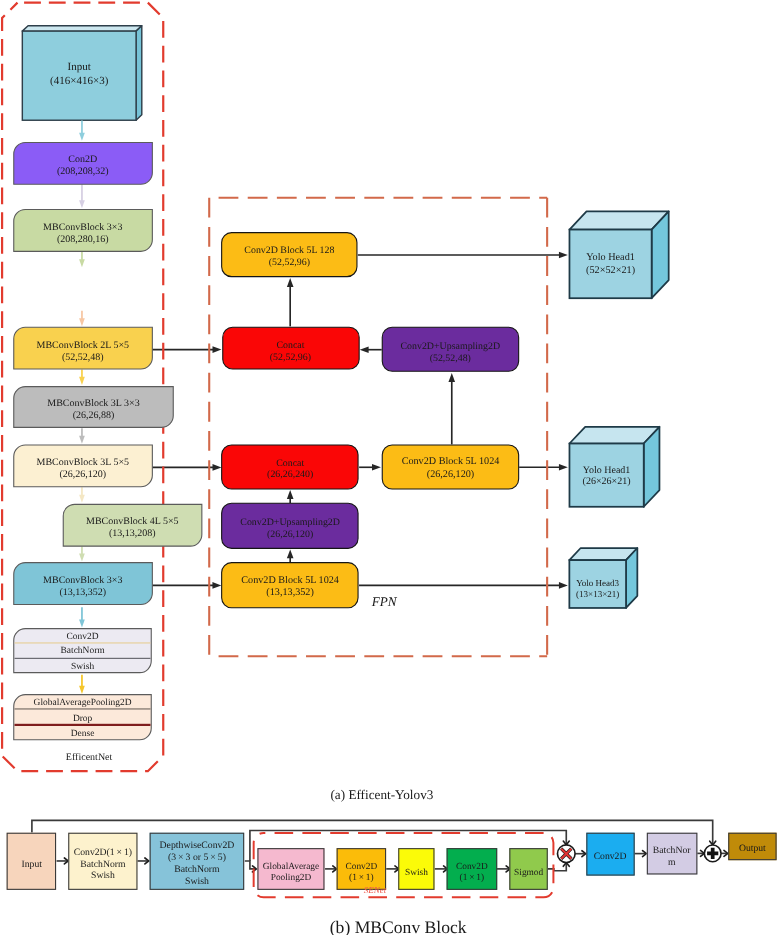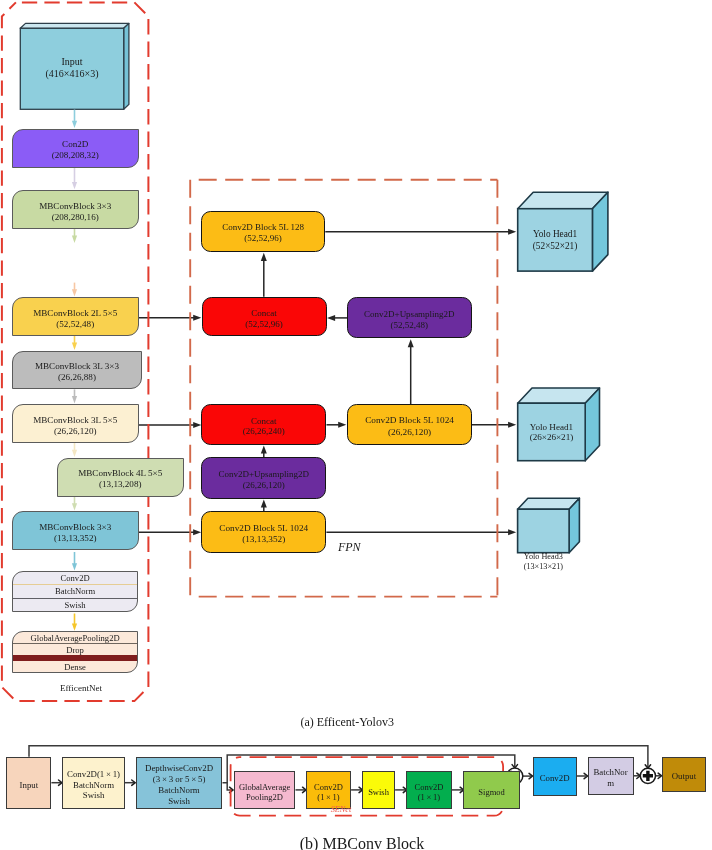--- a/index.html
+++ b/index.html
@@ -181,37 +181,37 @@
       <span>(416×416×3)</span>
     </div>
 <div class="cubetext" style="left:517.7px;top:209.4px;width:74.7px;height:62.4px;font-size:9.3px;">
       <span>Yolo Head1</span>
       <span>(52×52×21)</span>
     </div>
 <div class="cubetext" style="left:517.7px;top:403.7px;width:67.5px;height:57.5px;font-size:9.1px;">
       <span>Yolo Head1</span>
       <span>(26×26×21)</span>
     </div>
-<div class="cubetext" style="left:517.6px;top:537px;width:51.5px;height:50px;font-size:8.2px;">
+<div class="cubetext" style="left:517.6px;top:511.0px;width:51.5px;height:50px;font-size:8.2px;">
       <span>Yolo Head3</span>
       <span>(13×13×21)</span>
     </div>
 <div class="node" style="left:12.0px;top:128.8px;width:126.5px;height:38.8px;background:#8b5cf6;border:1.4px solid #5b5b5b;border-radius:11px 0 11px 0;font-size:9.1px;">
       <span>Con2D</span>
       <span>(208,208,32)</span>
     </div>
 <div class="node" style="left:12.0px;top:190.1px;width:126.5px;height:38.8px;background:#c8daa3;border:1.4px solid #5b5b5b;border-radius:11px 0 11px 0;font-size:9.1px;">
       <span>MBConvBlock 3×3</span>
       <span>(208,280,16)</span>
     </div>
 <div class="node" style="left:12.0px;top:297.4px;width:126.5px;height:38.8px;background:#f9d14e;border:1.4px solid #5b5b5b;border-radius:11px 0 11px 0;font-size:9.1px;">
       <span>MBConvBlock 2L 5×5</span>
       <span>(52,52,48)</span>
     </div>
-<div class="node" style="left:12.0px;top:350.7px;width:130px;height:38.8px;background:#bcbcbc;border:1.4px solid #5b5b5b;border-radius:11px 0 11px 0;font-size:9.1px;">
+<div class="node" style="left:12.0px;top:350.7px;width:146px;height:38.8px;background:#bcbcbc;border:1.4px solid #5b5b5b;border-radius:11px 0 11px 0;font-size:9.1px;">
       <span>MBConvBlock 3L 3×3</span>
       <span>(26,26,88)</span>
     </div>
 <div class="node" style="left:12.0px;top:404.2px;width:126.5px;height:38.8px;background:#fcf0d2;border:1.4px solid #5b5b5b;border-radius:11px 0 11px 0;font-size:9.1px;">
       <span>MBConvBlock 3L 5×5</span>
       <span>(26,26,120)</span>
     </div>
 <div class="node" style="left:12.0px;top:457.8px;width:126.5px;height:38.8px;background:#cfddb2;border:1.4px solid #5b5b5b;border-radius:11px 0 11px 0;font-size:9.1px;margin-left:45px;">
       <span>MBConvBlock 4L 5×5</span>
       <span>(13,13,208)</span>
@@ -231,21 +231,21 @@
         <span>Swish</span>
       </div>
     </div>
 <div class="stack" style="left:12.2px;top:631.1px;width:125.8px;height:41.9px;background:#fce9da;border:1.4px solid #5b5b5b;border-radius:11px 0 11px 0;font-size:8.6px;">
       <div class="row" style="">
         <span>GlobalAveragePooling2D</span>
       </div>
       <div class="row" style="border-top:1px solid #6e655d;">
         <span>Drop</span>
       </div>
-      <div class="row" style="border-top:6px solid #7f1d1d;">
+      <div class="row" style="border-top:2px solid #7f1d1d;">
         <span>Dense</span>
       </div>
     </div>
 <div class="node" style="left:200.9px;top:210.9px;width:124.4px;height:40.7px;background:#fcbc15;border:1.5px solid #151515;border-radius:9.5px;font-size:9.0px;color:#1a1a1a;">
       <span>Conv2D Block 5L 128</span>
       <span>(52,52,96)</span>
     </div>
 <div class="node" style="left:201.5px;top:296.7px;width:125.0px;height:39.8px;background:#fa0606;border:1.5px solid #151515;border-radius:9.5px;font-size:9.0px;color:#1a1a1a;">
       <span>Concat</span>
       <span>(52,52,96)</span>
@@ -296,27 +296,27 @@
       <span>Conv2D</span>
       <span>(1 × 1)</span>
     </div>
 <div class="node" style="left:362.0px;top:770.6px;width:33.1px;height:38.60000000000002px;background:#fbfb08;border:1.4px solid #3a3a3a;font-size:8.5px;">
       <span>Swish</span>
     </div>
 <div class="node" style="left:406.2px;top:770.6px;width:45.5px;height:38.60000000000002px;background:#03ae4e;border:1.4px solid #3a3a3a;font-size:8.5px;">
       <span>Conv2D</span>
       <span>(1 × 1)</span>
     </div>
-<div class="node" style="left:463.1px;top:770.6px;width:57px;height:38.60000000000002px;background:#90ca4c;border:1.4px solid #3a3a3a;font-size:8.5px;">
+<div class="node" style="left:463.1px;top:770.6px;width:35.0px;height:38.60000000000002px;background:#90ca4c;border:1.4px solid #3a3a3a;font-size:8.5px;">
       <span>Sigmod</span>
     </div>
 <div class="node" style="left:532.5px;top:756.9px;width:44.2px;height:38.89999999999998px;background:#1badf0;border:1.4px solid #3a3a3a;font-size:8.8px;">
       <span>Conv2D</span>
     </div>
 <div class="node" style="left:587.6px;top:756.7px;width:46.0px;height:38.19999999999993px;background:#d3cce4;border:1.4px solid #3a3a3a;font-size:8.8px;">
       <span>BatchNor</span>
       <span>m</span>
     </div>
-<div class="node" style="left:661.6px;top:756.9px;width:44.7px;height:35px;background:#c08b09;border:1.4px solid #3a3a3a;font-size:8.8px;justify-content:center;">
+<div class="node" style="left:661.6px;top:756.9px;width:44.7px;height:25px;background:#c08b09;border:1.4px solid #3a3a3a;font-size:8.8px;justify-content:center;">
       <span>Output</span>
     </div>
 <div class="cap" style="left:318px;top:759.6px;width:46px;font-size:8.2px;color:#ef5a4d;font-style:italic;margin-top:45px;"><span>SENet</span></div>
 </div>
 
 </body></html>

